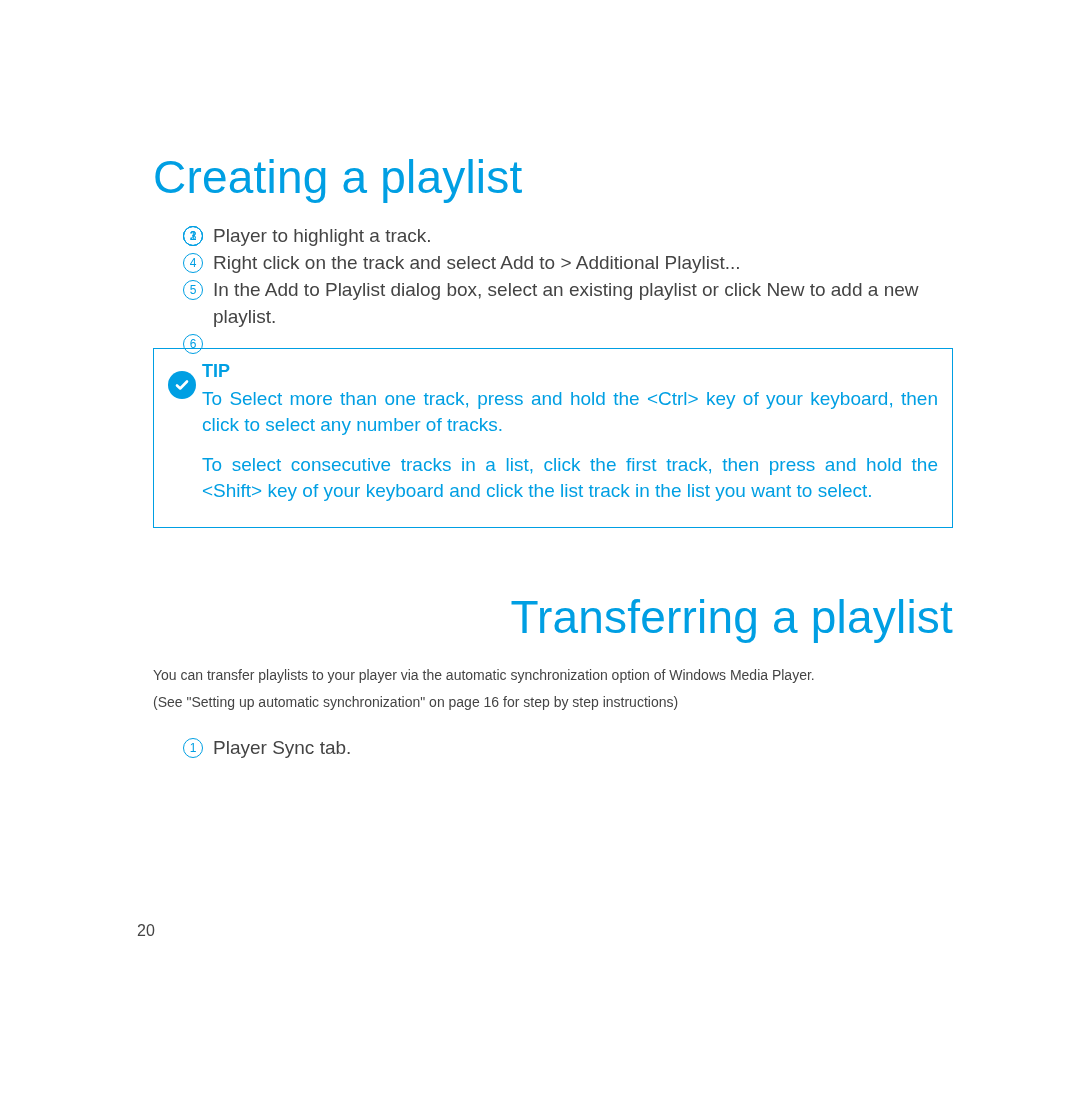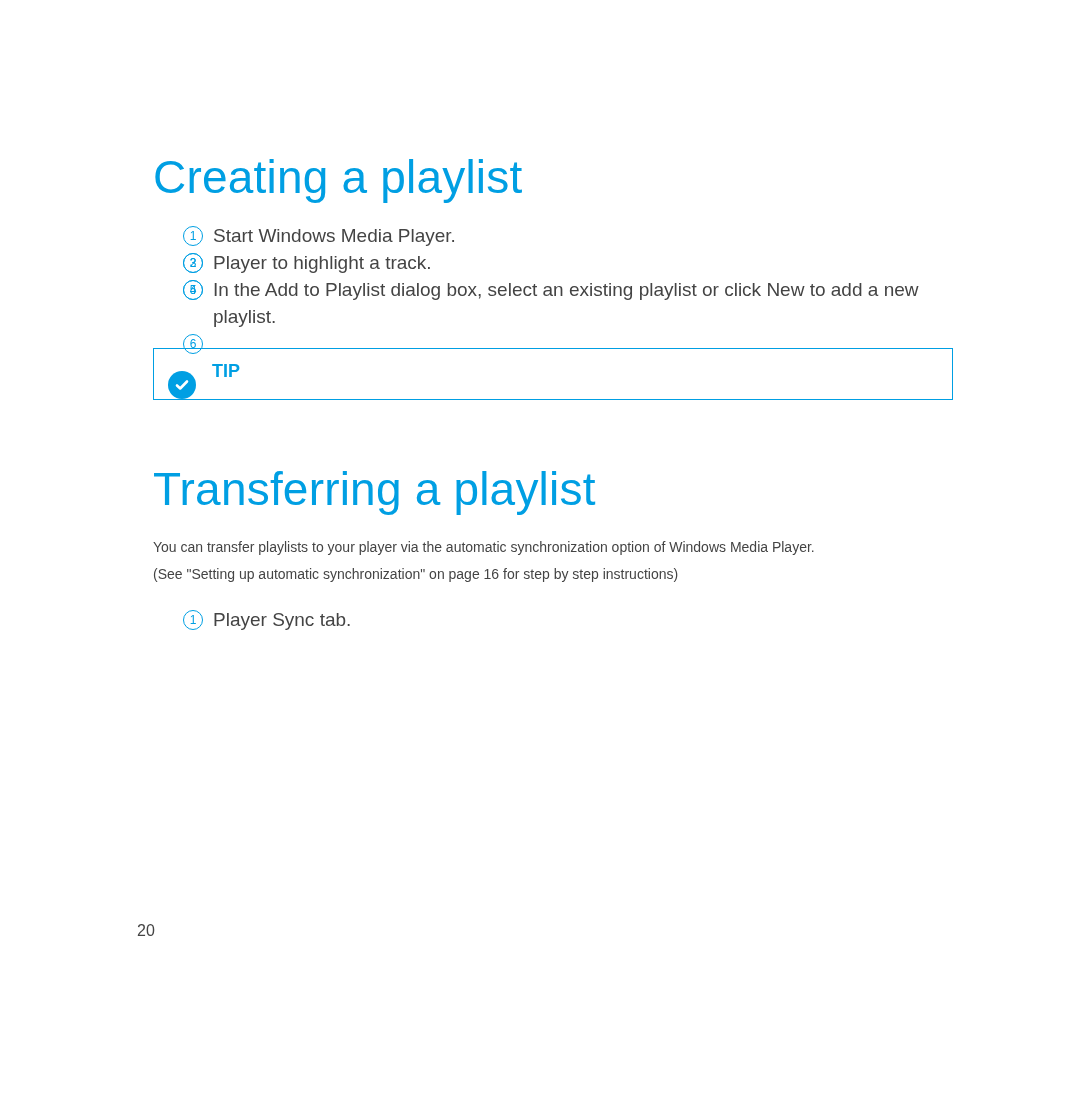--- a/index.html
+++ b/index.html
@@ -22,20 +22,21 @@
   }
   h1.section-title {
     font-size: 46px;
     font-weight: 300;
     color: #009FE3;
     margin: 0 0 18px 0;
     letter-spacing: 0.2px;
   }
   h1.section-title.second {
     margin-top: 62px;
+    text-align: right;
   }
   .steps {
     list-style: none;
     padding: 0 0 0 30px;
     margin: 0;
   }
   .steps li {
     font-size: 19px;
     line-height: 27px;
     color: #444444;
@@ -52,25 +53,25 @@
     border-radius: 50%;
     color: #009FE3;
     font-size: 12px;
     line-height: 18px;
     text-align: center;
     font-weight: 400;
   }
   .tip-box {
     border: 1.5px solid #009FE3;
     margin: 18px 0 0 0;
-    padding: 12px 14px 0 14px;
+    padding: 12px 14px 23px 14px;
     box-sizing: border-box;
     display: flex;
     align-items: flex-start;
-    gap: 16px;
+    gap: 6px;
   }
   .tip-icon-wrap {
     flex: 0 0 auto;
     margin-top: 10px;
   }
   .tip-icon {
     width: 28px;
     height: 28px;
     background: #009FE3;
     border-radius: 50%;
@@ -115,39 +116,41 @@
   }
 </style>
 </head>
 <body>
 
 <div class="page">
 
   <h1 class="section-title">Creating a playlist</h1>
 
   <ul class="steps">
-    <li><span class="num">1</span><span>Start Windows Media Player.</span></li>
+    <li><span class="num">1</span></li>
     <li><span class="num">2</span></li>
     <li><span class="num">3</span><span>Player to highlight a track.</span></li>
-    <li><span class="num">4</span></li>
+    <li><span class="num">4</span><span>Right click on the track and select Add to &gt; Additional Playlist...</span></li>
     <li><span class="num">5</span><span>In the Add to Playlist dialog box, select an existing playlist or click New to add a new playlist.</span></li>
     <li><span class="num">6</span></li>
   </ul>
 
   <div class="tip-box">
     <div class="tip-icon-wrap">
       <div class="tip-icon">
         <svg width="16" height="16" viewBox="0 0 16 16">
             <path d="M3 8.5 L6.2 11.5 L13 4.5" stroke="#ffffff" stroke-width="2.6" fill="none" stroke-linecap="round" stroke-linejoin="round"></path>
           </svg>
       </div>
     </div>
     <div class="tip-content">
       <div class="tip-label">TIP</div>
       <div class="tip-text">
+        <p>To Select more than one track, press and hold the &lt;Ctrl&gt; key of your keyboard, then click to select any number of tracks.</p>
+        <p>To select consecutive tracks in a list, click the first track, then press and hold the &lt;Shift&gt; key of your keyboard and click the list track in the list you want to select.</p>
       </div>
     </div>
   </div>
 
   <h1 class="section-title second">Transferring a playlist</h1>
 
   <div class="body-text">
     <p>You can transfer playlists to your player via the automatic synchronization option of Windows Media Player.</p>
     <p>(See "Setting up automatic synchronization" on page 16 for step by step instructions)</p>
   </div>

